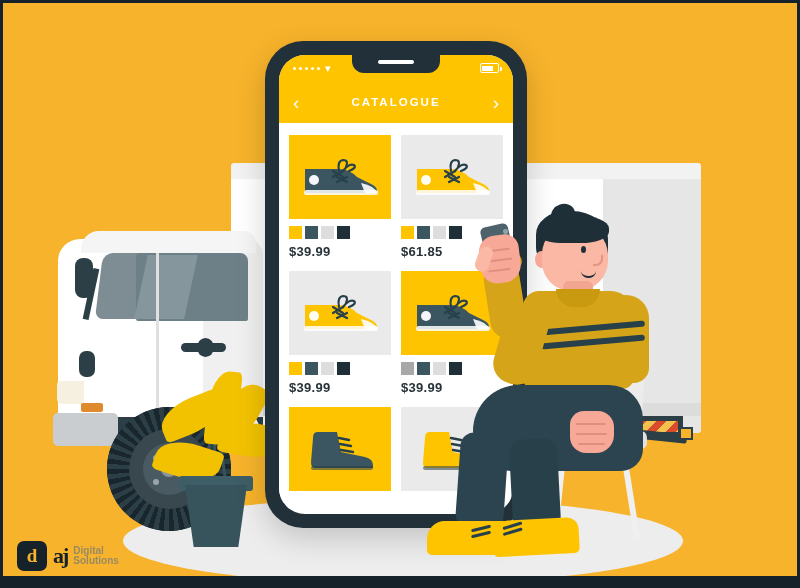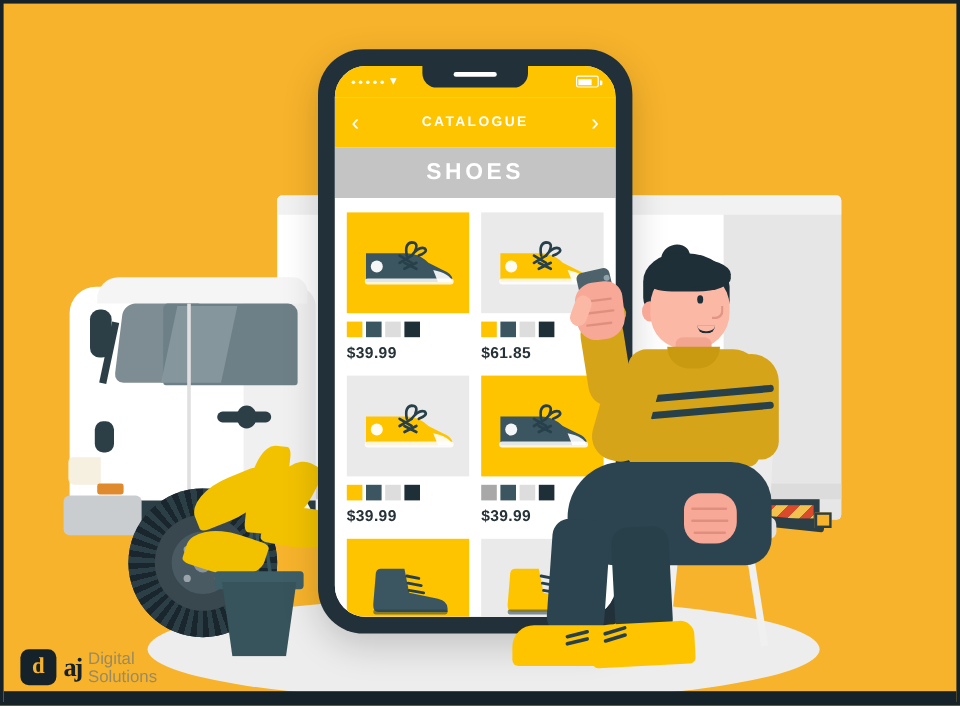--- a/index.html
+++ b/index.html
@@ -410,21 +410,21 @@
     width:30px; height:30px; background:#15222a; border-radius:7px;
     display:flex; align-items:center; justify-content:center;
     color:#F7B32B; font-size:19px; font-weight:bold; font-family:"Liberation Serif", serif;
   }
   .logo-mark{
     color:#15222a; font-size:22px; font-weight:bold; letter-spacing:-2px;
     font-family:"Liberation Serif", serif;
   }
   .logo-txt{ line-height:1.05; }
   .logo-txt div{
-    color:#9a8a63; font-size:14px; font-weight:normal;
+    color:#9a8a63; font-size:10px; font-weight:bold;
   }
 </style>
 </head>
 <body>
 
 <div id="stage">
 
   <div class="abs ground-ellipse"></div>
 
   <div class="abs truck-box"></div>
@@ -503,23 +503,20 @@
           <i></i>
         </div>
     </div>
 
     <div class="navbar">
       <span class="chev">‹</span>
       <span class="nav-title">CATALOGUE</span>
       <span class="chev">›</span>
     </div>
 
-    <div class="catbar">
-      <span>SHOES</span>
-    </div>
 
     <div class="grid" id="product-grid">
         <div class="card">
           <div class="thumb y">
             <svg width="82" height="44" viewBox="0 0 82 44">
     <path d="M6 14 L40 14 Q50 14 58 22 L70 28 Q78 31 78 36 L78 38 L6 38 Z" fill="#3B5661"></path>
     <rect x="5" y="35" width="74" height="5" rx="2.5" fill="#ffffff" opacity=".85"></rect>
     <path d="M62 28 Q76 31 78 38 L66 38 Z" fill="#ffffff" opacity=".9"></path>
     <circle cx="15" cy="25" r="5" fill="#ffffff" opacity=".95"></circle>
     <g stroke="#27404A" stroke-width="2.2" fill="none" stroke-linecap="round">

